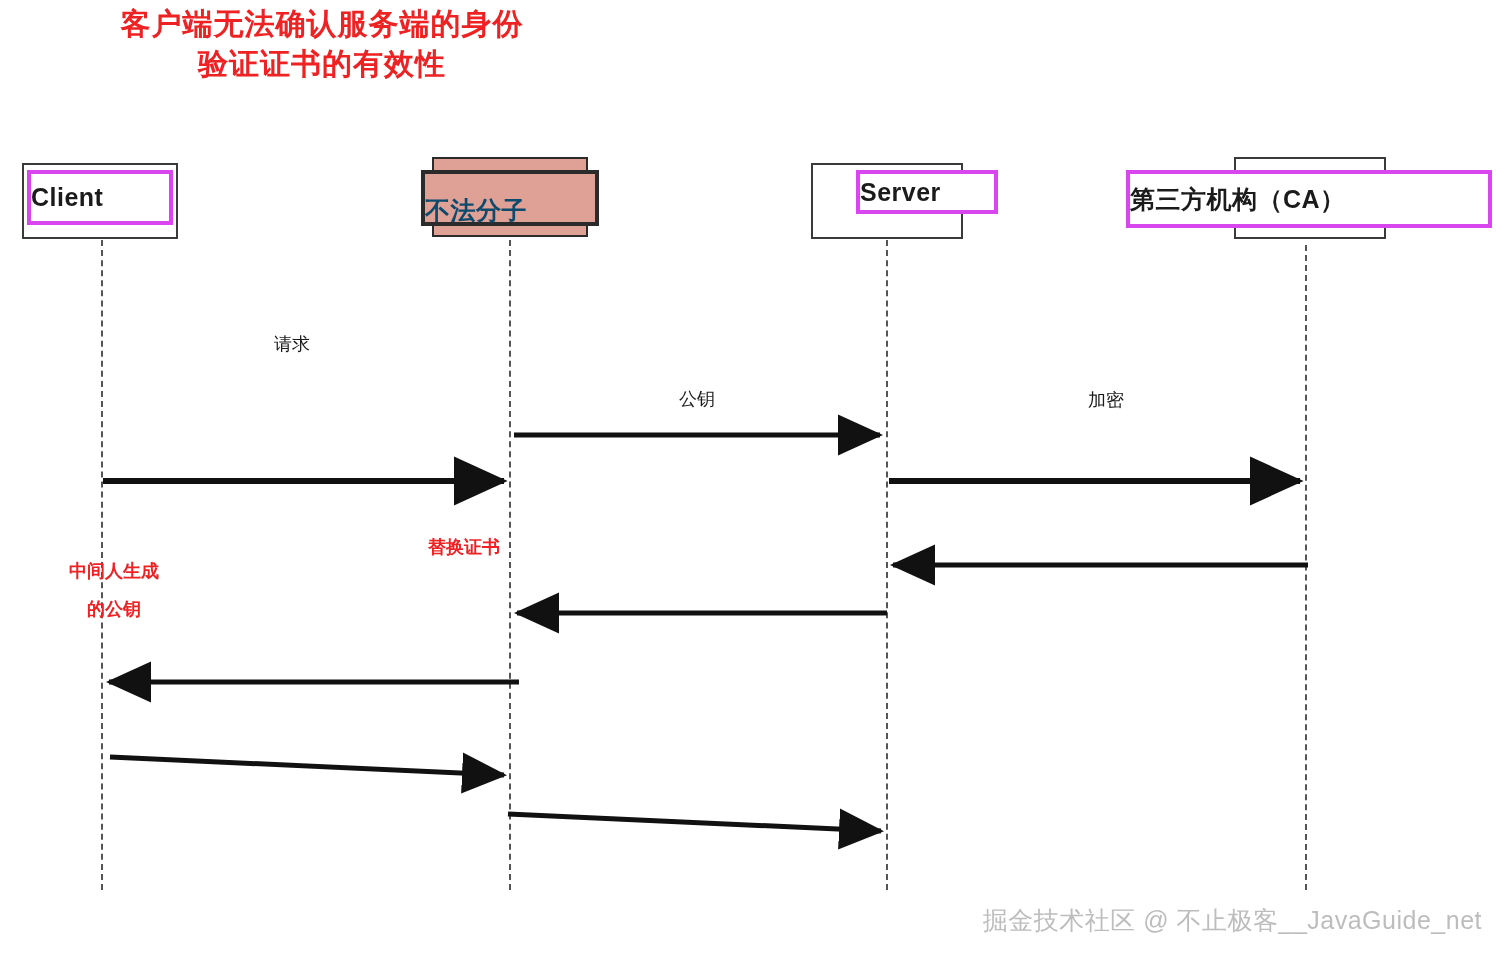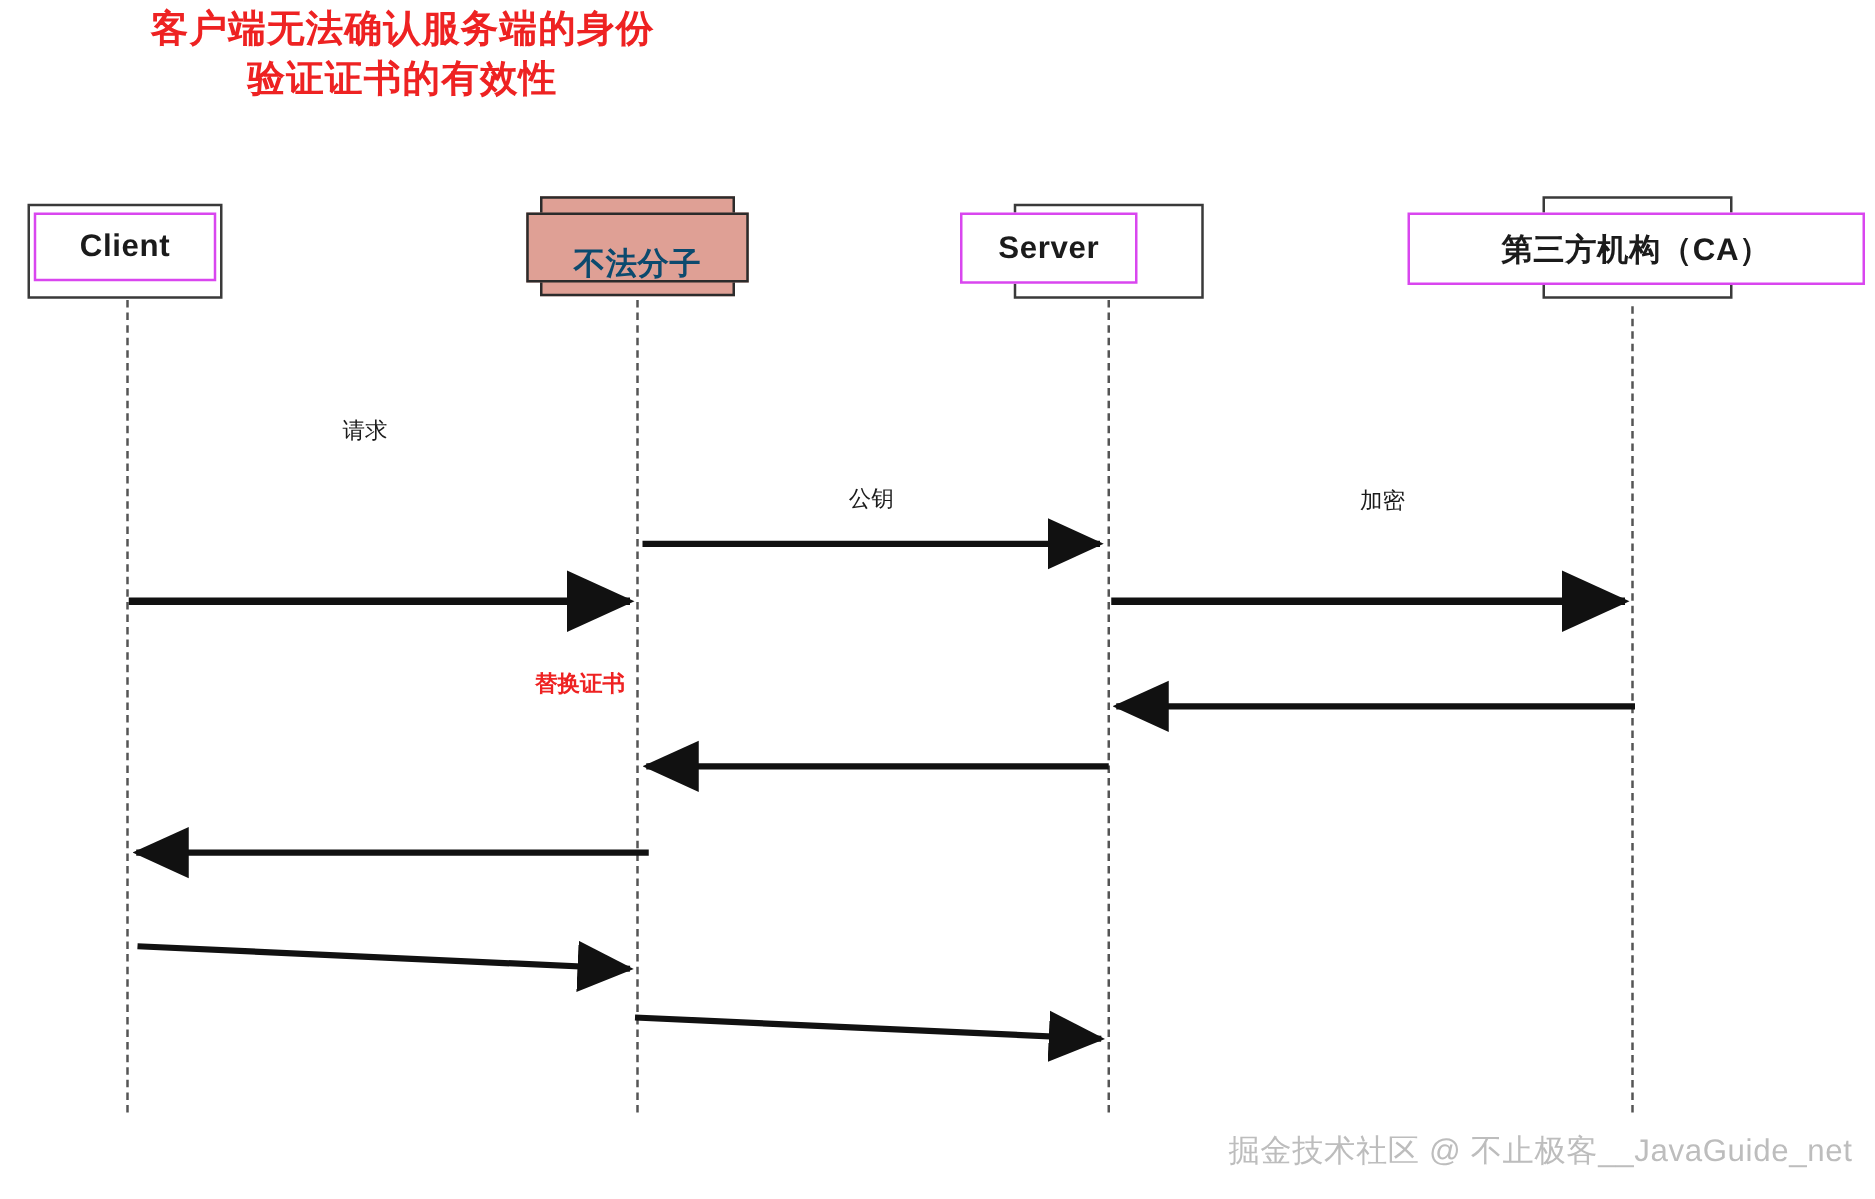--- a/index.html
+++ b/index.html
@@ -28,23 +28,23 @@
   .actor{position:absolute;}
   .actor .outer{
     position:absolute;
     box-sizing:border-box;
     border:2px solid #3a3a3a;
     background:#ffffff;
   }
   .actor .inner{
     position:absolute;
     box-sizing:border-box;
-    border:2px solid #d946ef;
+    border:4px solid #d946ef;
     background:#ffffff;
-    display:flex;align-items:center;justify-content:center;
+    display:flex;align-items:center;
   }
   .actor .inner span{
     font-size:25px;font-weight:700;color:#1b1b1b;
     white-space:nowrap;letter-spacing:0.5px;
   }
   .actor.evil .outer{background:#dfa095;border-color:#2b2b2b;}
   .actor.evil .inner{background:#dfa095;border-color:#2b2b2b;}
   .actor.evil .inner span{color:#0c4a6e;margin-top:24px;}
 
   
@@ -103,21 +103,21 @@
 
   <div class="actor evil" style="left:0;top:0;">
     <div class="outer" style="left:432px;top:157px;width:156px;height:80px;"></div>
     <div class="inner" style="left:421px;top:170px;width:178px;height:56px;">
       <span>不法分子</span>
     </div>
   </div>
 
   <div class="actor" style="left:0;top:0;">
     <div class="outer" style="left:811px;top:163px;width:152px;height:76px;"></div>
-    <div class="inner" style="left:768px;top:170px;width:142px;height:57px;">
+    <div class="inner" style="left:856px;top:170px;width:142px;height:44px;">
       <span>Server</span>
     </div>
   </div>
 
   <div class="actor" style="left:0;top:0;">
     <div class="outer" style="left:1234px;top:157px;width:152px;height:82px;"></div>
     <div class="inner" style="left:1126px;top:170px;width:366px;height:58px;">
       <span>第三方机构（CA）</span>
     </div>
   </div>
@@ -147,20 +147,22 @@
     <line x1="110" y1="757" x2="504" y2="775" stroke="#111111" stroke-width="5" marker-end="url(#ahR)"></line>
 
     <line x1="508" y1="814" x2="881" y2="831" stroke="#111111" stroke-width="5" marker-end="url(#ahR)"></line>
   </svg>
 
   <div class="lbl" style="left:274px;top:332px;">请求</div>
   <div class="lbl" style="left:679px;top:387px;">公钥</div>
   <div class="lbl" style="left:1088px;top:388px;">加密</div>
 
   <div class="lbl red center two-line" style="left:14px;top:552px;width:200px;">
+    <div>中间人生成</div>
+    <div>的公钥</div>
   </div>
 
   <div class="lbl red" style="left:428px;top:535px;">替换证书</div>
 
 
   <div class="watermark">掘金技术社区 @ 不止极客__JavaGuide_net</div>
 
 </div>
 
 </body></html>

